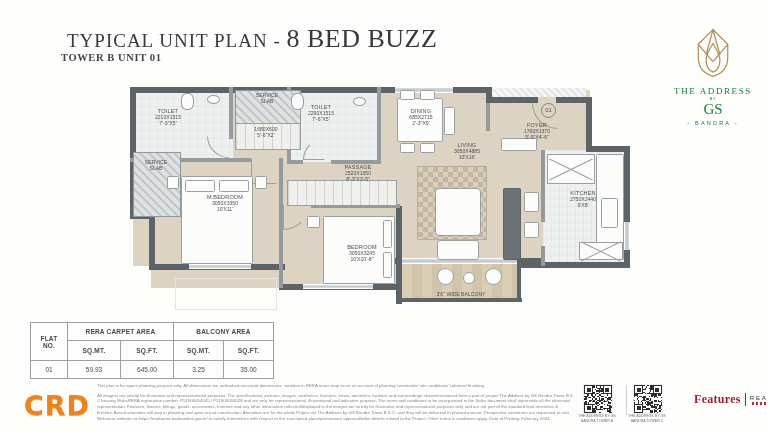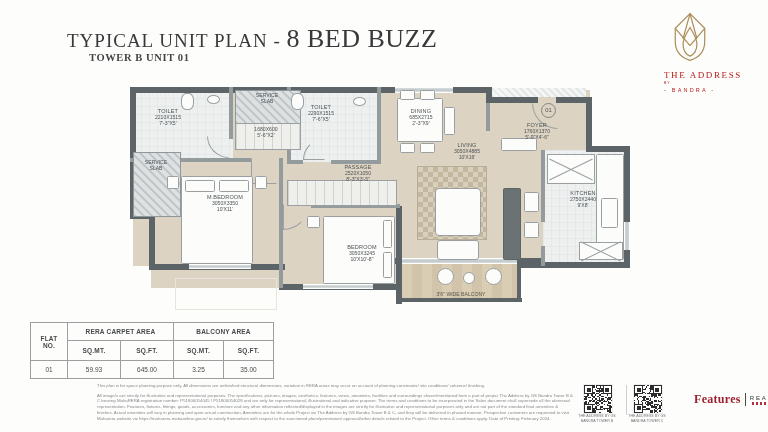--- a/index.html
+++ b/index.html
@@ -4,23 +4,23 @@
 <style>
   html,body{margin:0;padding:0;background:#fff;}
   .page{position:relative;width:768px;height:432px;background:#fdfdfc;overflow:hidden;
         font-family:"Liberation Sans",sans-serif;}
   
   .title{position:absolute;left:67px;top:24px;display:flex;align-items:baseline;
          font-family:"Liberation Serif",serif;color:#38393a;white-space:pre;}
   .title .pre{font-size:19px;letter-spacing:1px;}
   .title .big{font-size:26px;letter-spacing:.5px;}
   .subtitle{position:absolute;left:61px;top:52px;font-family:"Liberation Serif",serif;
-            font-weight:bold;font-size:10.5px;letter-spacing:.6px;color:#454547;margin-left:28px;}
+            font-weight:bold;font-size:10.5px;letter-spacing:.6px;color:#454547;}
   
-  .brand{position:absolute;left:664px;top:10px;width:98px;text-align:left;color:#b91c1c;}
+  .brand{position:absolute;left:664px;top:26px;width:98px;text-align:center;color:#15803d;}
   .brand .l1{font-family:"Liberation Serif",serif;font-size:9px;letter-spacing:1.6px;margin-top:2px;}
   .brand .by{font-size:3.5px;letter-spacing:1px;margin-top:1px;}
   .brand .l2{font-family:"Liberation Serif",serif;font-size:15px;margin-top:0px;}
   .brand .l3{font-size:5.5px;letter-spacing:2.2px;margin-top:2px;}
   
   .plan{position:absolute;left:55px;top:82px;width:612px;height:232px;}
   .plan i,.plan b,.plan u,.plan s{display:block;position:absolute;}
   .beige{background:#ddd3c2;}
   .tile{background:#eef0f0;background-image:linear-gradient(#e4e8e8 1px,transparent 1px),
         linear-gradient(90deg,#e4e8e8 1px,transparent 1px);background-size:8px 8px;}
@@ -90,20 +90,21 @@
     <svg width="52" height="54" viewBox="0 0 60 60" style="stroke:#ab8d58;fill:none;stroke-width:1.4;">
       <path d="M30 3 L13 20 L13 35 C13 47 20 54 30 57 C40 54 47 47 47 35 L47 20 Z"></path>
       <path d="M30 19 C25 27 22 33 22 38 C22 45 25 50 30 52 C35 50 38 45 38 38 C38 33 35 27 30 19 Z"></path>
       <path d="M13 20 L30 40"></path>
         <path d="M47 20 L30 40"></path>
       <path d="M30 3 L22 32"></path>
         <path d="M30 3 L38 32"></path>
     </svg>
     <div class="l1">THE ADDRESS</div>
     <div class="by">BY</div>
+    <div class="l2">GS</div>
     <div class="l3">- BANDRA -</div>
   </div>
 
   <div class="plan">
 
     <i class="beige" style="left:78px;top:8px;width:457px;height:176px;"></i>
     <i class="beige" style="left:96px;top:133px;width:256px;height:73px;"></i>
     <i class="tile" style="left:78px;top:8px;width:100px;height:70px;"></i>
     <i class="tile" style="left:234px;top:8px;width:90px;height:72px;"></i>
     <i class="tile" style="left:488px;top:68px;width:84px;height:116px;"></i>
@@ -278,20 +279,21 @@
     <tr style="height:18px;">
       <td class="v">01</td>
       <td class="v">59.93</td>
       <td class="v">645.00</td>
       <td class="v">3.25</td>
       <td class="v">35.00</td>
     </tr>
   </tbody>
     </table>
 
+  <div class="crd">CRD</div>
 
   <div class="discwrap">
     <div class="disc">
       <p>This plan is for space planning purpose only. All dimensions are unfinished structural dimensions, variation in RERA areas may occur on account of planning constraints/ site conditions/ columns/ finishing.</p>
       <p>All image/s are strictly for illustrative and representational purposes. The specifications, pictures, images, aesthetics, features, views, amenities, facilities and surroundings shown/mentioned form a part of project The Address by GS Bandra Tower B &amp; C bearing MahaRERA registration number: P51800054045 / P51800054028 and are only for representational, illustrational and indicative purpose. The terms and conditions to be incorporated in the Sales document shall supersede all the aforesaid representation. Features, fixtures, fittings, goods, accessories, furniture and any other information reflected/displayed in the images are strictly for illustrative and representational purposes only and are not part of the standard final amenities &amp; finishes. Actual amenities will vary in planning and upon actual construction. Amenities are for the whole Project viz The Address by GS Bandra Tower B &amp; C, and they will be delivered in phased manner. Prospective customers are requested to visit Maharera website viz https://maharera.mahaonline.gov.in/ to satisfy themselves with respect to the sanctioned plans/permission/ approval/other details related to the Project. Other terms &amp; conditions apply. Date of Printing: February 2024.</p>
     </div>
   </div>
 
   <div class="qr" style="left:583px;top:384px;">
       <i class="on"></i>

